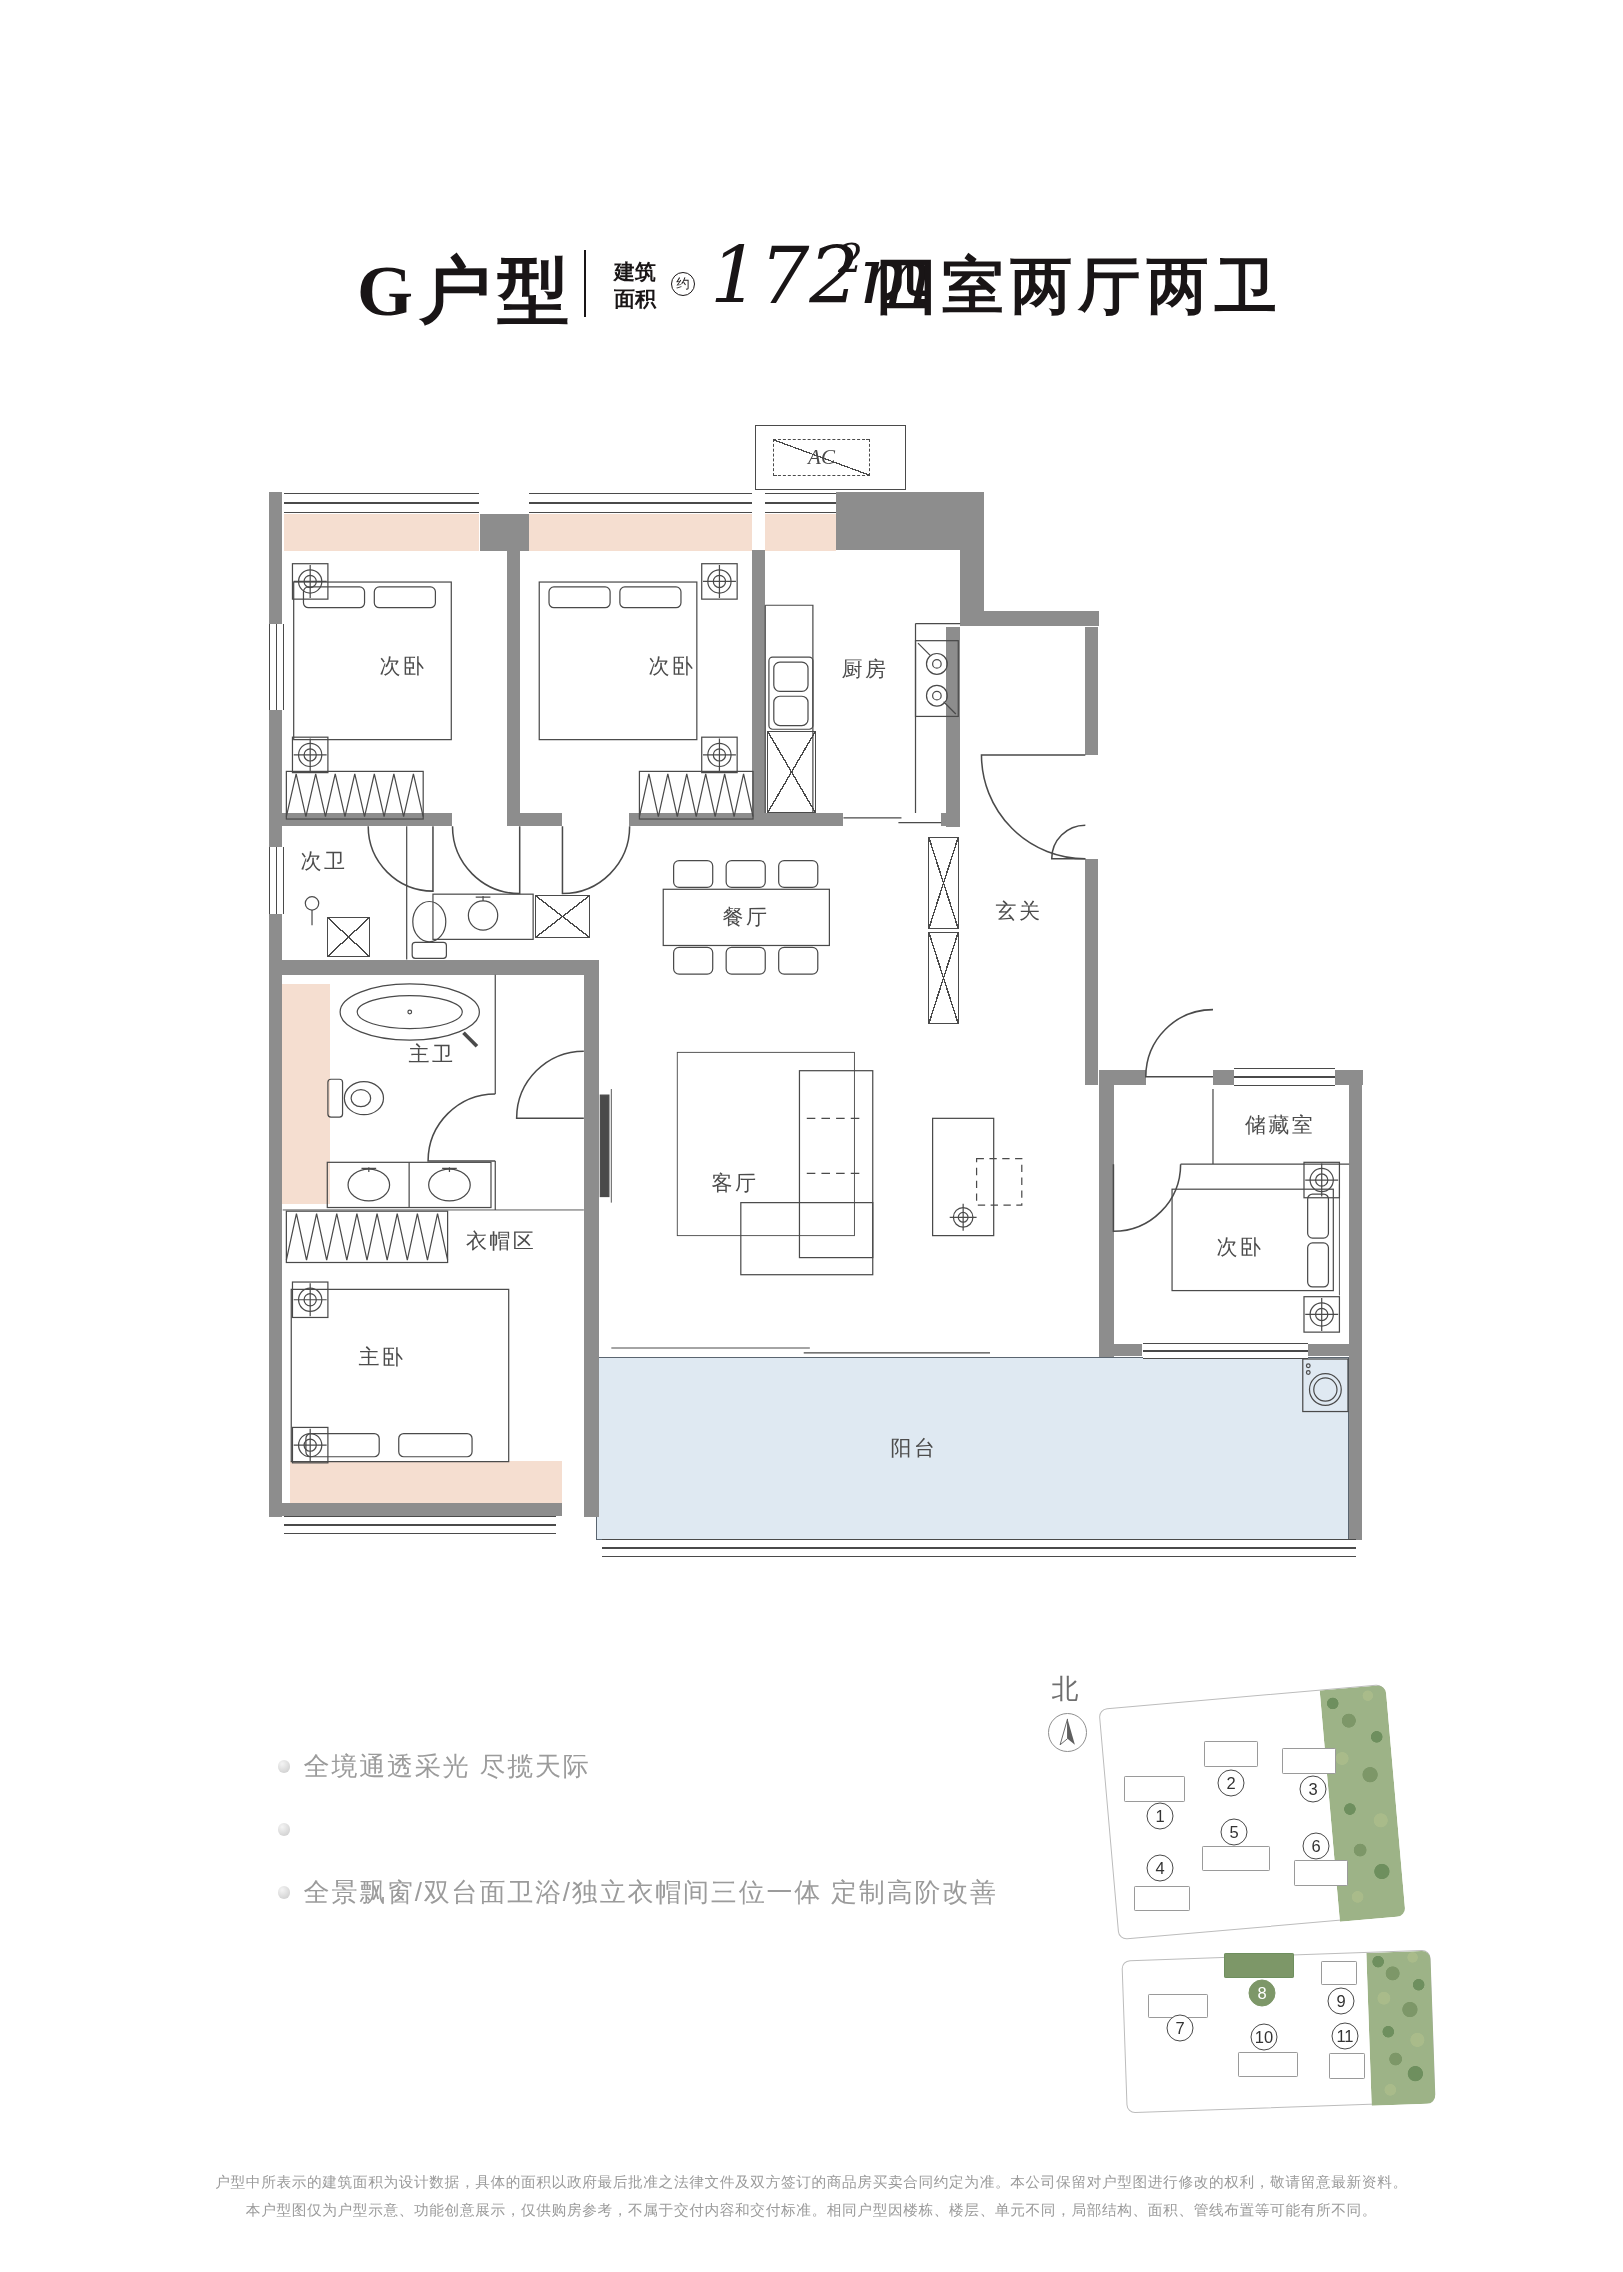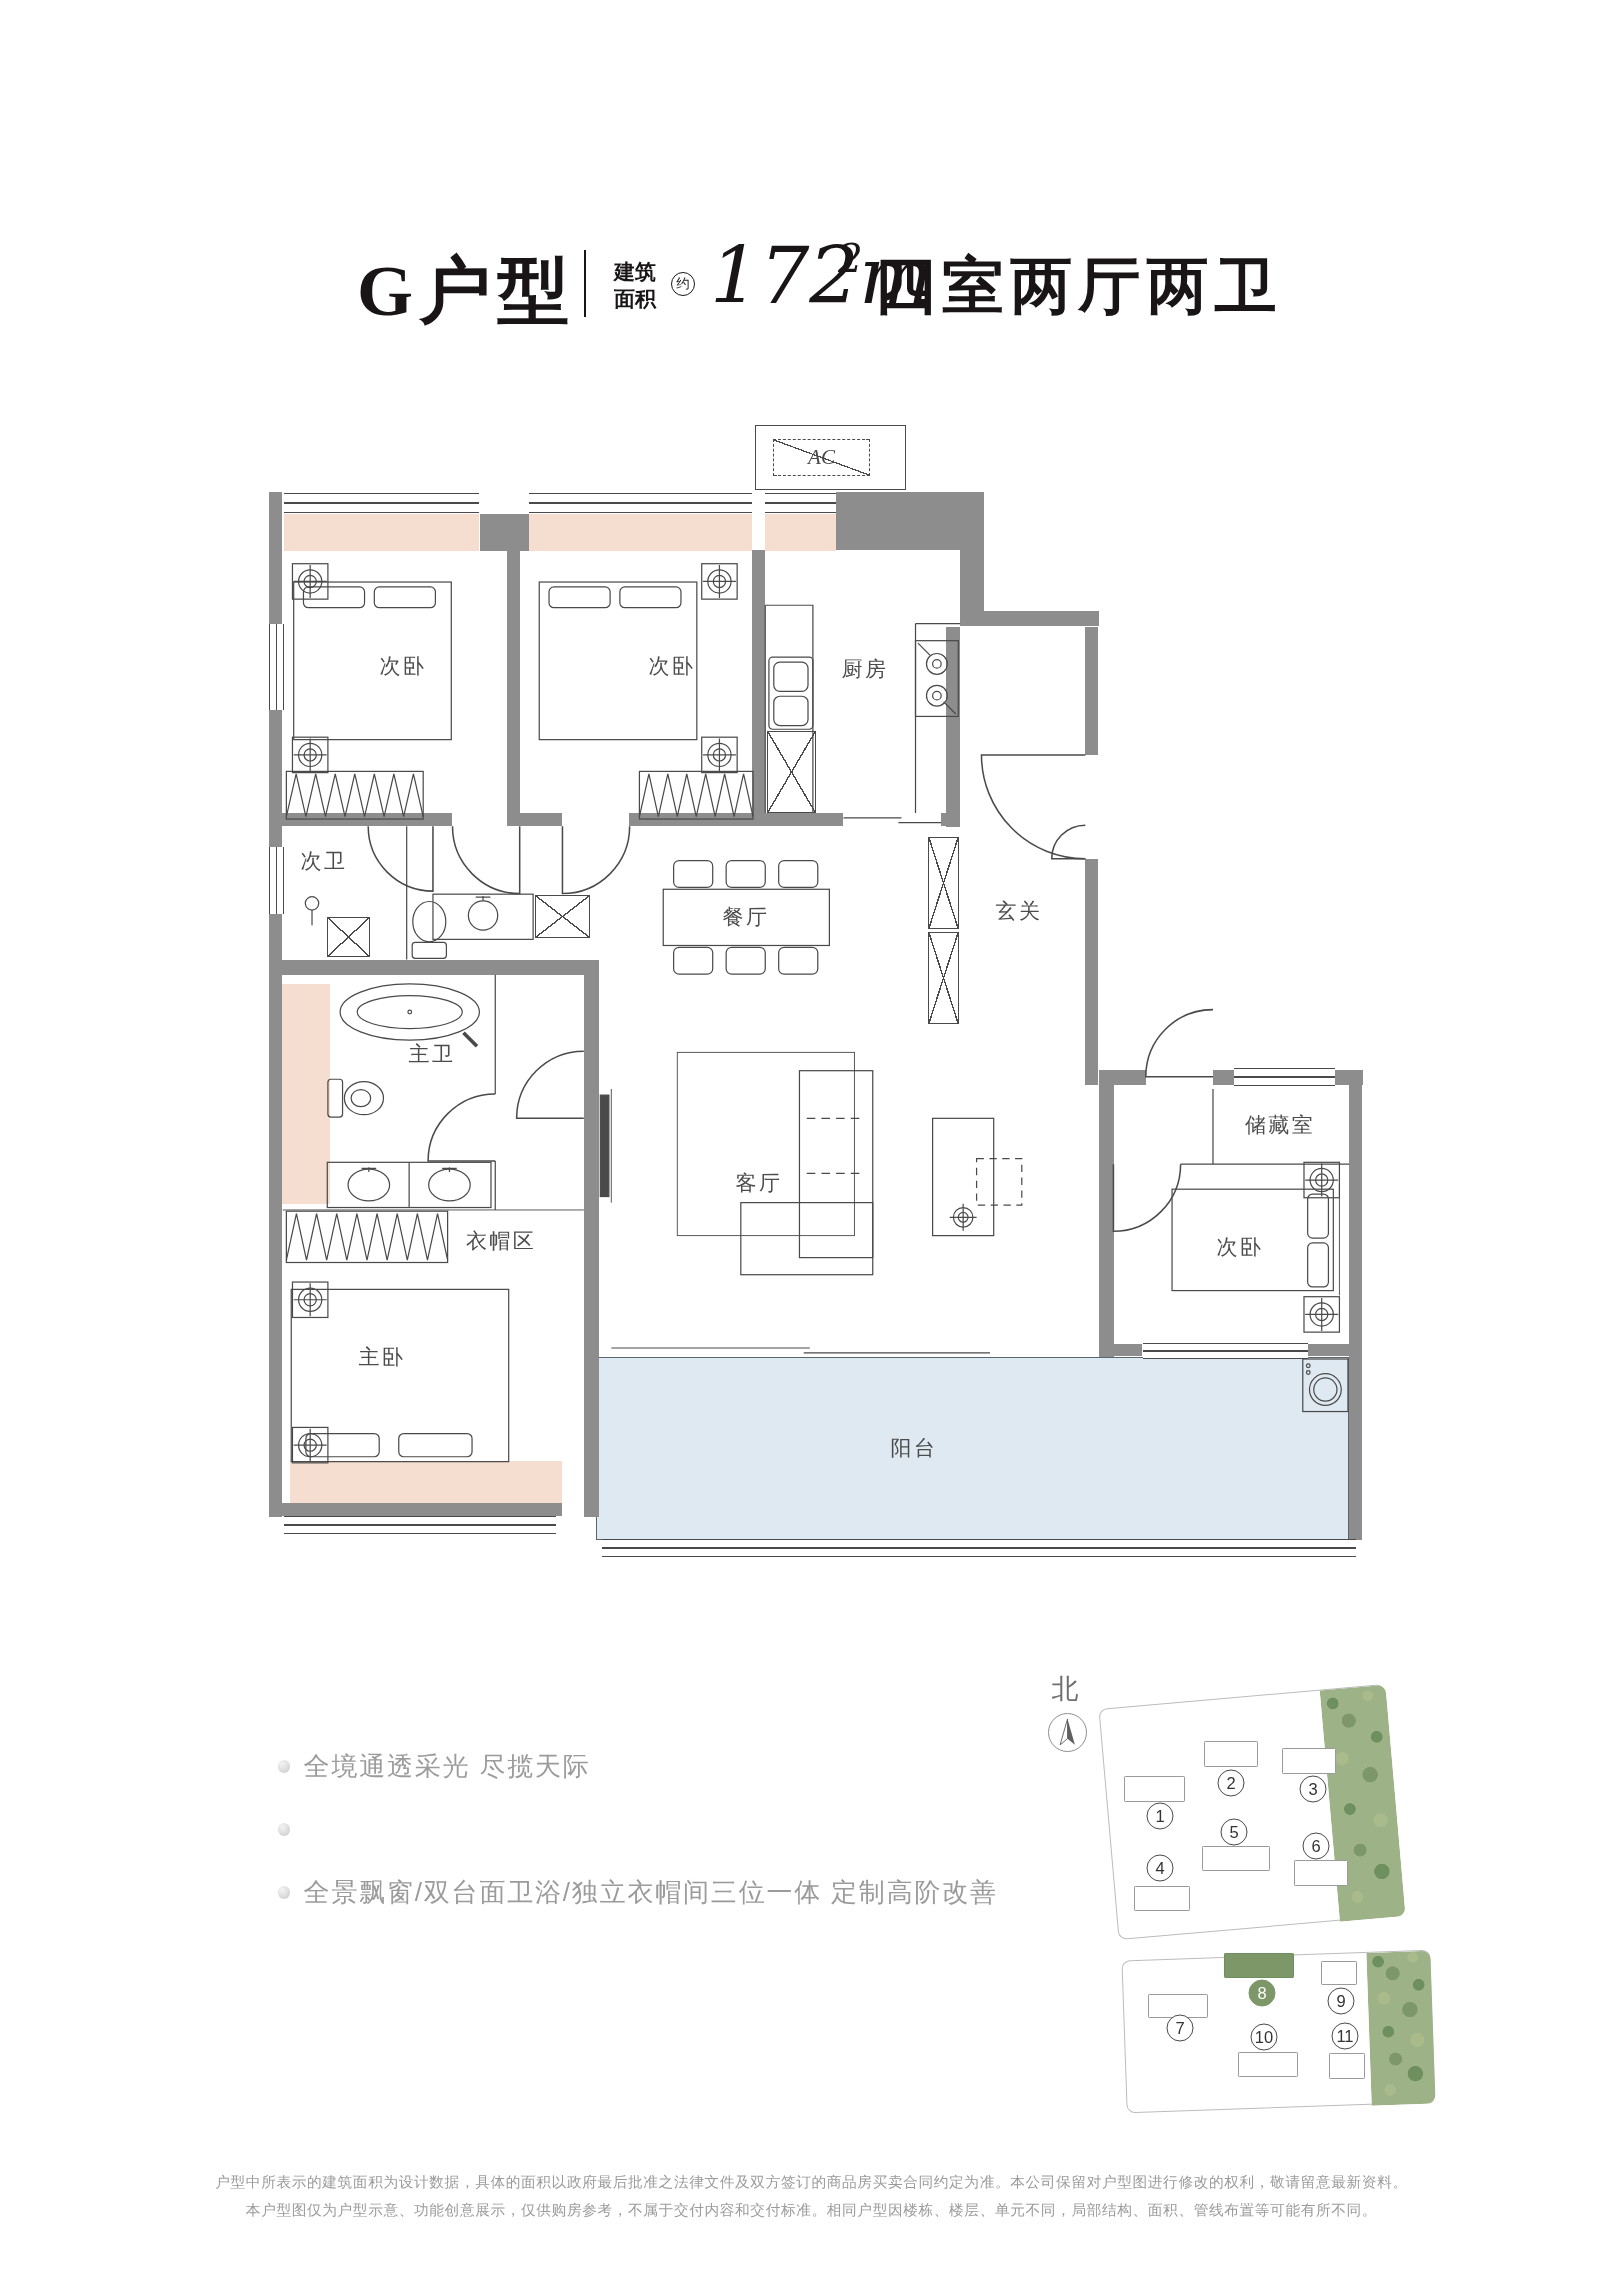--- a/index.html
+++ b/index.html
@@ -293,21 +293,21 @@
 
   <div class="roomlabel" style="left:134px;top:244px;">次卧</div>
   <div class="roomlabel" style="left:403px;top:244px;">次卧</div>
   <div class="roomlabel" style="left:596px;top:247px;">厨房</div>
   <div class="roomlabel" style="left:55px;top:439px;">次卫</div>
   <div class="roomlabel onfurn" style="left:477px;top:495px;">餐厅</div>
   <div class="roomlabel" style="left:750px;top:489px;">玄关</div>
   <div class="roomlabel" style="left:163px;top:632px;">主卫</div>
   <div class="roomlabel" style="left:232px;top:819px;">衣帽区</div>
   <div class="roomlabel" style="left:113px;top:935px;">主卧</div>
-  <div class="roomlabel onfurn" style="left:466px;top:761px;margin-left:24px;">客厅</div>
+  <div class="roomlabel onfurn" style="left:466px;top:761px;">客厅</div>
   <div class="roomlabel" style="left:1011px;top:703px;">储藏室</div>
   <div class="roomlabel" style="left:971px;top:825px;">次卧</div>
   <div class="roomlabel" style="left:645px;top:1026px;">阳台</div>
 </div>
 
 <div id="features">
   <div class="feat">
     <div class="feat-dot"></div>
     <div class="feat-text">全境通透采光 尽揽天际</div>
   </div>

